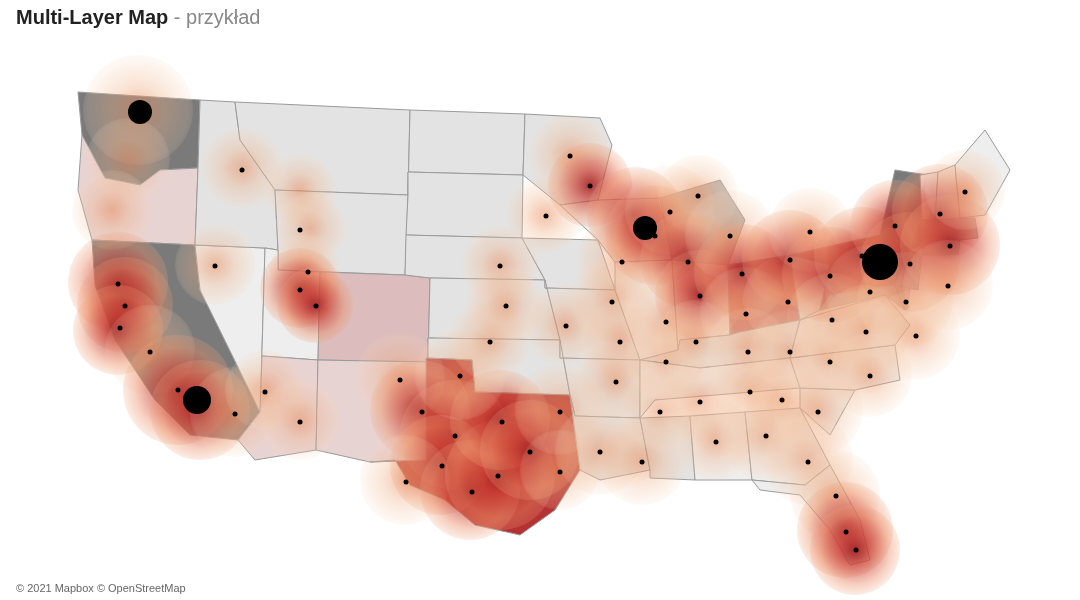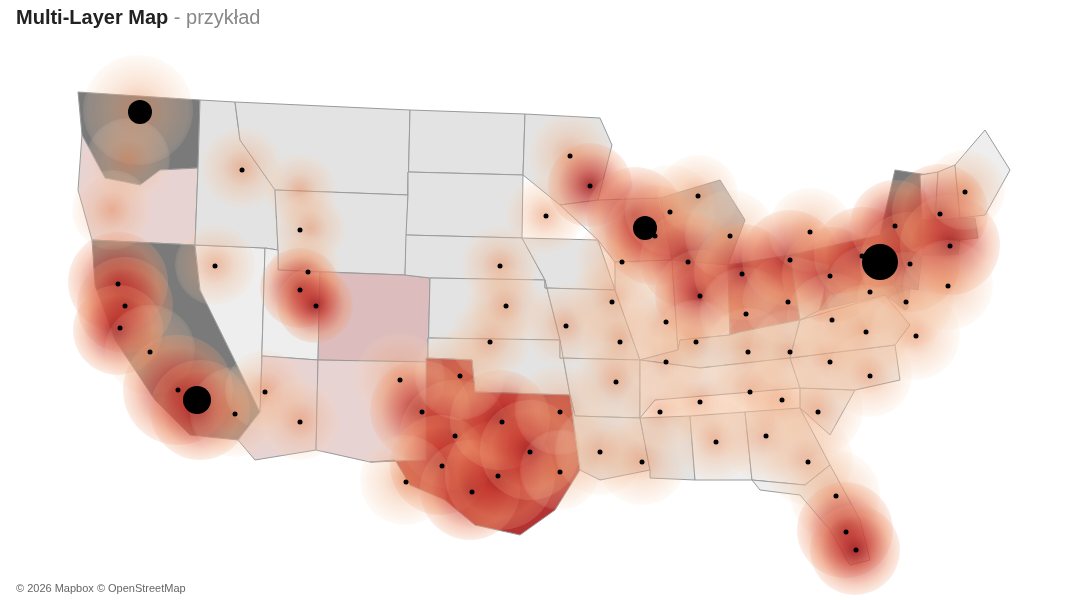--- a/index.html
+++ b/index.html
@@ -317,13 +317,13 @@
       <div class="dot" style="left: 950px; top: 206px; width: 5px; height: 5px;"></div>
       <div class="dot" style="left: 948px; top: 246px; width: 5px; height: 5px;"></div>
       <div class="dot" style="left: 965px; top: 152px; width: 5px; height: 5px;"></div>
       <div class="dot" style="left: 140px; top: 72px; width: 24px; height: 24px;"></div>
       <div class="dot" style="left: 197px; top: 360px; width: 28px; height: 28px;"></div>
       <div class="dot" style="left: 645px; top: 188px; width: 24px; height: 24px;"></div>
       <div class="dot" style="left: 880px; top: 222px; width: 36px; height: 36px;"></div>
     </div>
 </div>
 
-<div class="attrib">© 2026 Mapbox © OpenStreetMap</div>
+<div class="attrib">© 2021 Mapbox © OpenStreetMap</div>
 
 </body></html>

